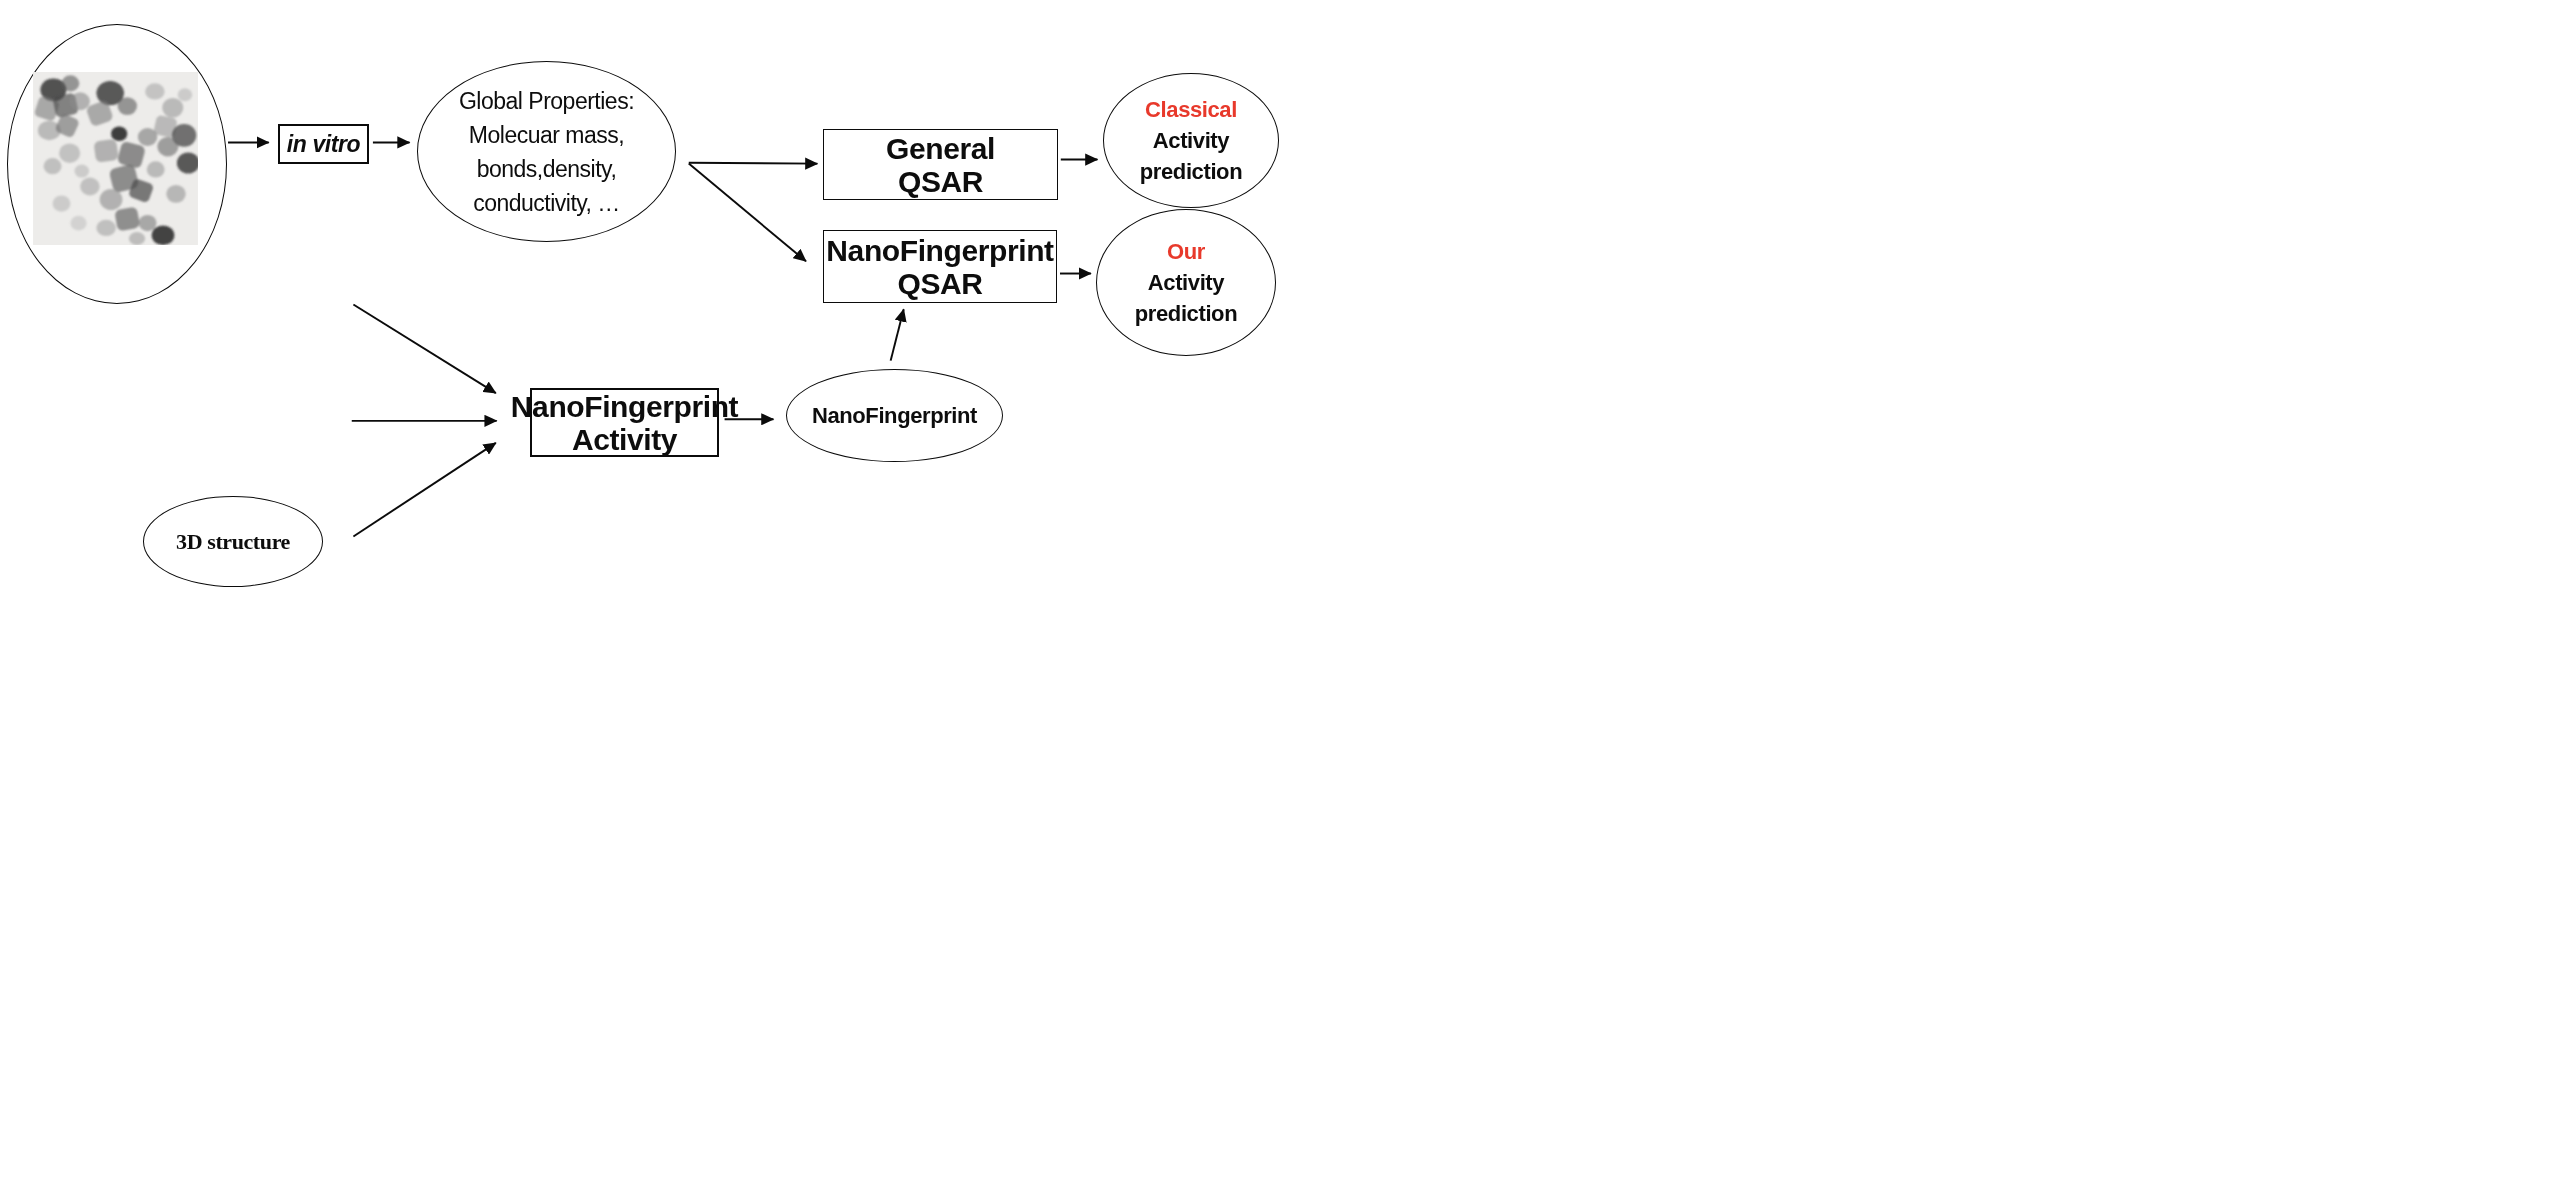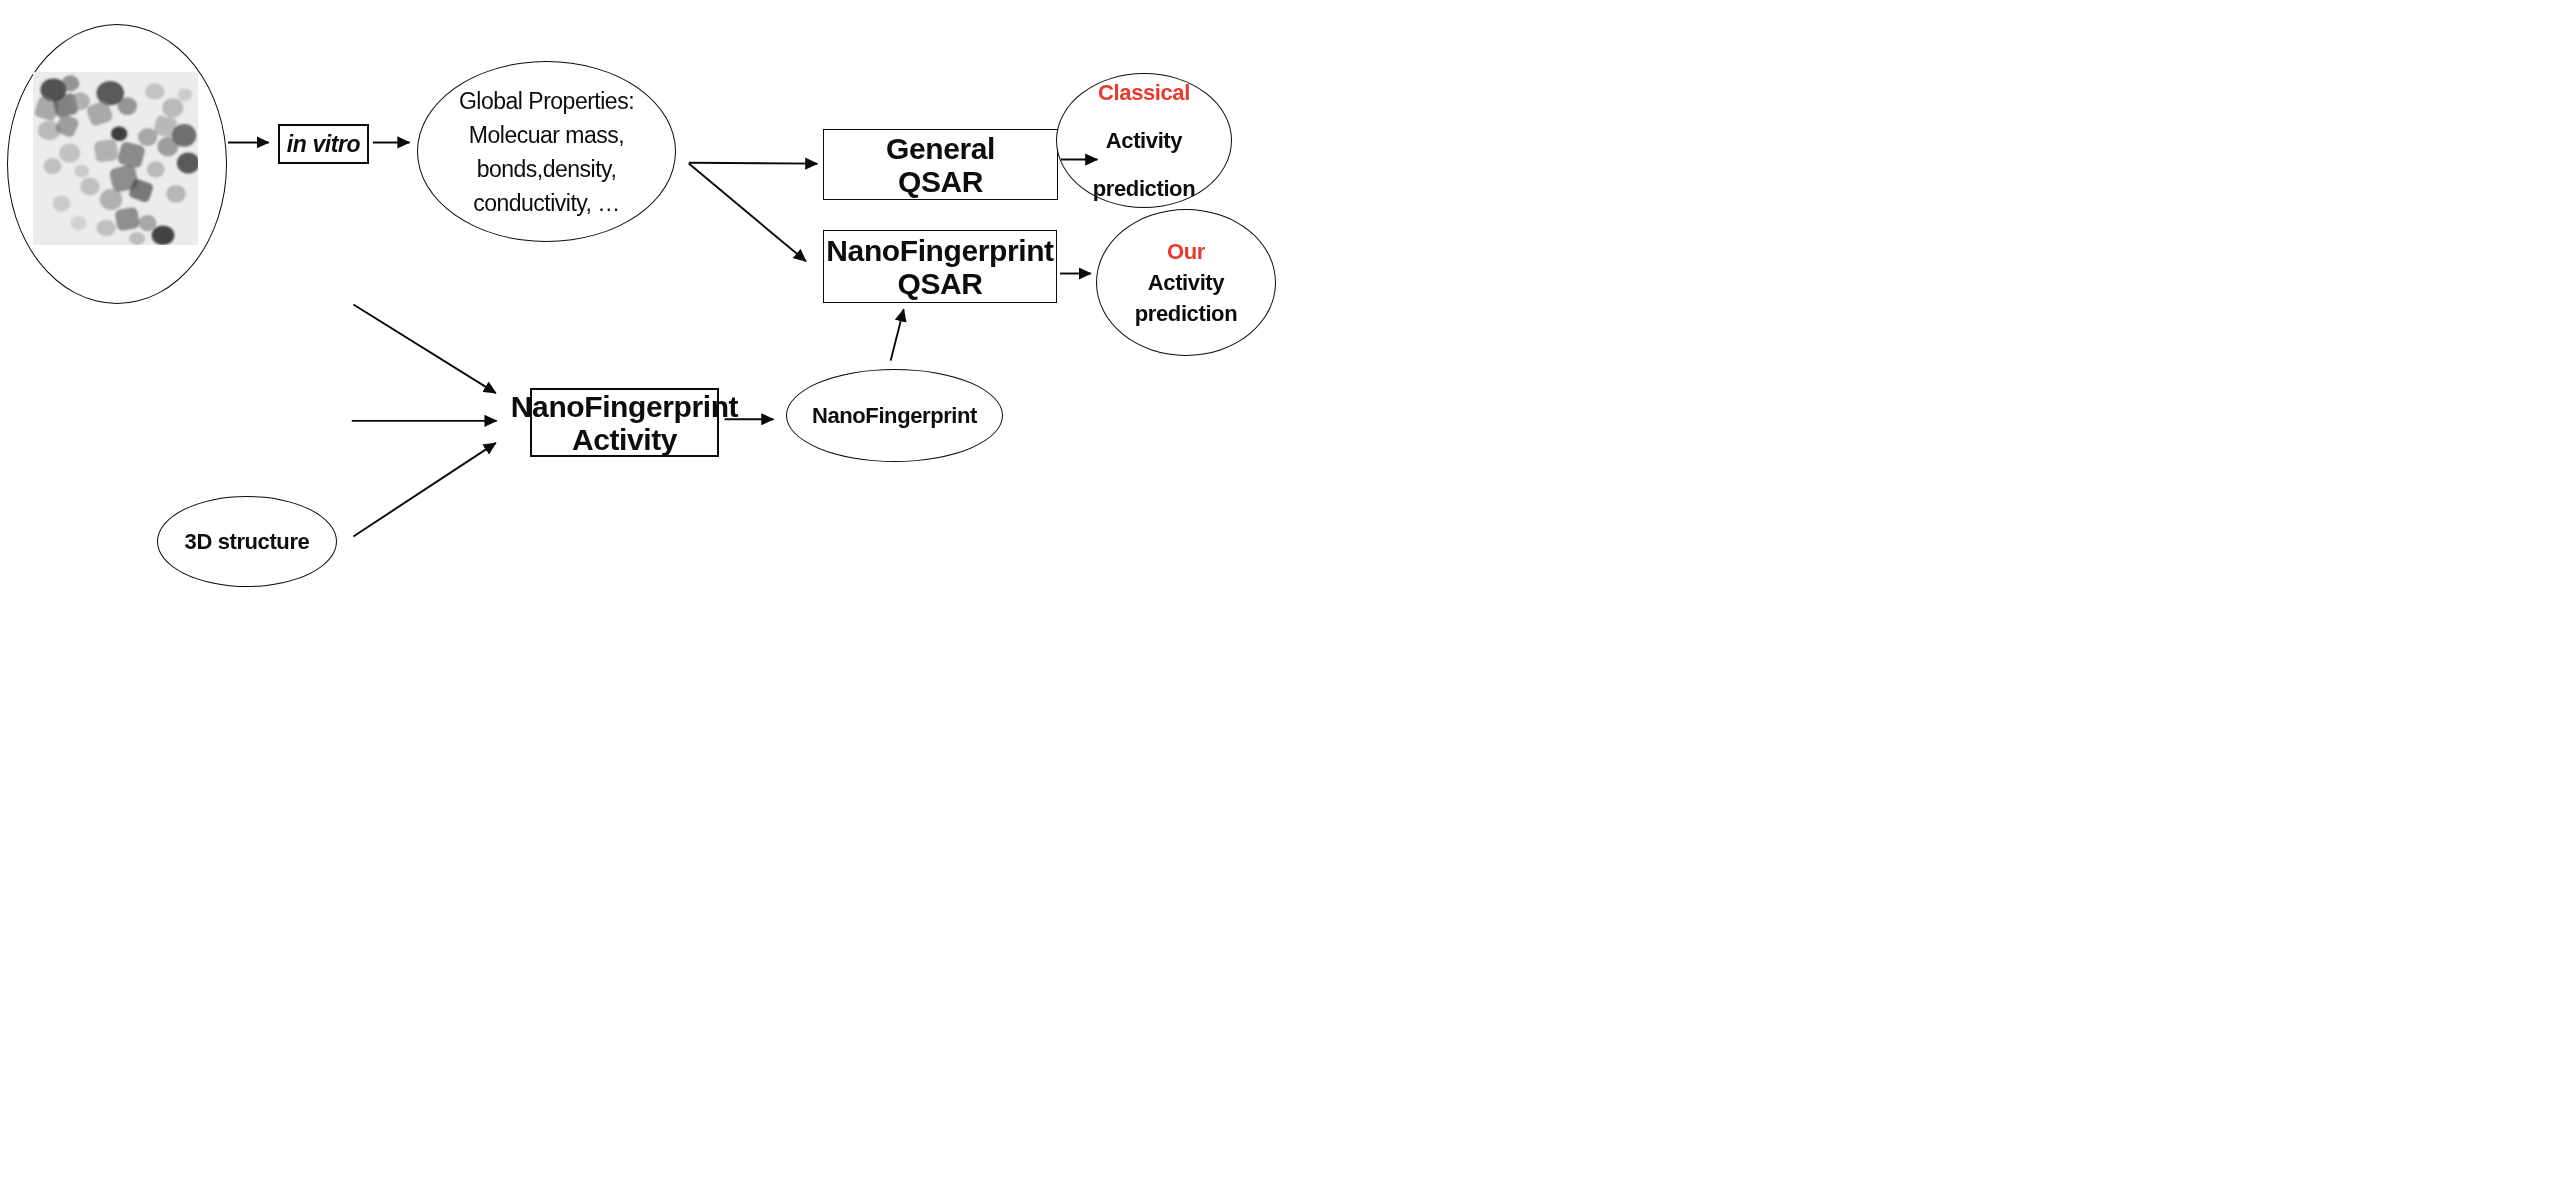--- a/index.html
+++ b/index.html
@@ -85,21 +85,21 @@
     <span class="italicLabel">in vitro</span>
   </div>
 
   <div class="node ellipse thin linesGlobal" style="left:417px;top:61px;width:259px;height:181px;">
     <span>Global Properties:</span>
     <span>Molecuar mass,</span>
     <span>bonds,density,</span>
     <span>conductivity, …</span>
   </div>
 
-  <div class="node ellipse thin" style="left:157px;top:496px;width:180px;height:91px;">
+  <div class="node ellipse thin" style="left:143px;top:496px;width:180px;height:91px;font-family:Liberation Serif, serif;">
     <span class="label">3D structure</span>
   </div>
 
   <div class="node rect heavy lines28" style="left:530px;top:388px;width:189px;height:69px;">
     <span>NanoFingerprint</span>
     <span>Activity</span>
   </div>
 
   <div class="node ellipse" style="left:786px;top:369px;width:217px;height:93px;">
     <span class="label">NanoFingerprint</span>
@@ -107,21 +107,21 @@
 
   <div class="node rect lines28" style="left:823px;top:129px;width:235px;height:71px;">
     <span>General</span>
     <span>QSAR</span>
   </div>
   <div class="node rect lines28" style="left:823px;top:230px;width:234px;height:73px;">
     <span>NanoFingerprint</span>
     <span>QSAR</span>
   </div>
 
-  <div class="node ellipse thin lines27" style="left:1056px;top:73px;width:176px;height:135px;gap:17px;">
+  <div class="node ellipse thin lines27" style="left:1103px;top:73px;width:176px;height:135px;">
     <span class="red">Classical</span>
     <span>Activity</span>
     <span>prediction</span>
   </div>
   <div class="node ellipse thin lines27" style="left:1096px;top:209px;width:180px;height:147px;">
     <span class="red">Our</span>
     <span>Activity</span>
     <span>prediction</span>
   </div>
 

